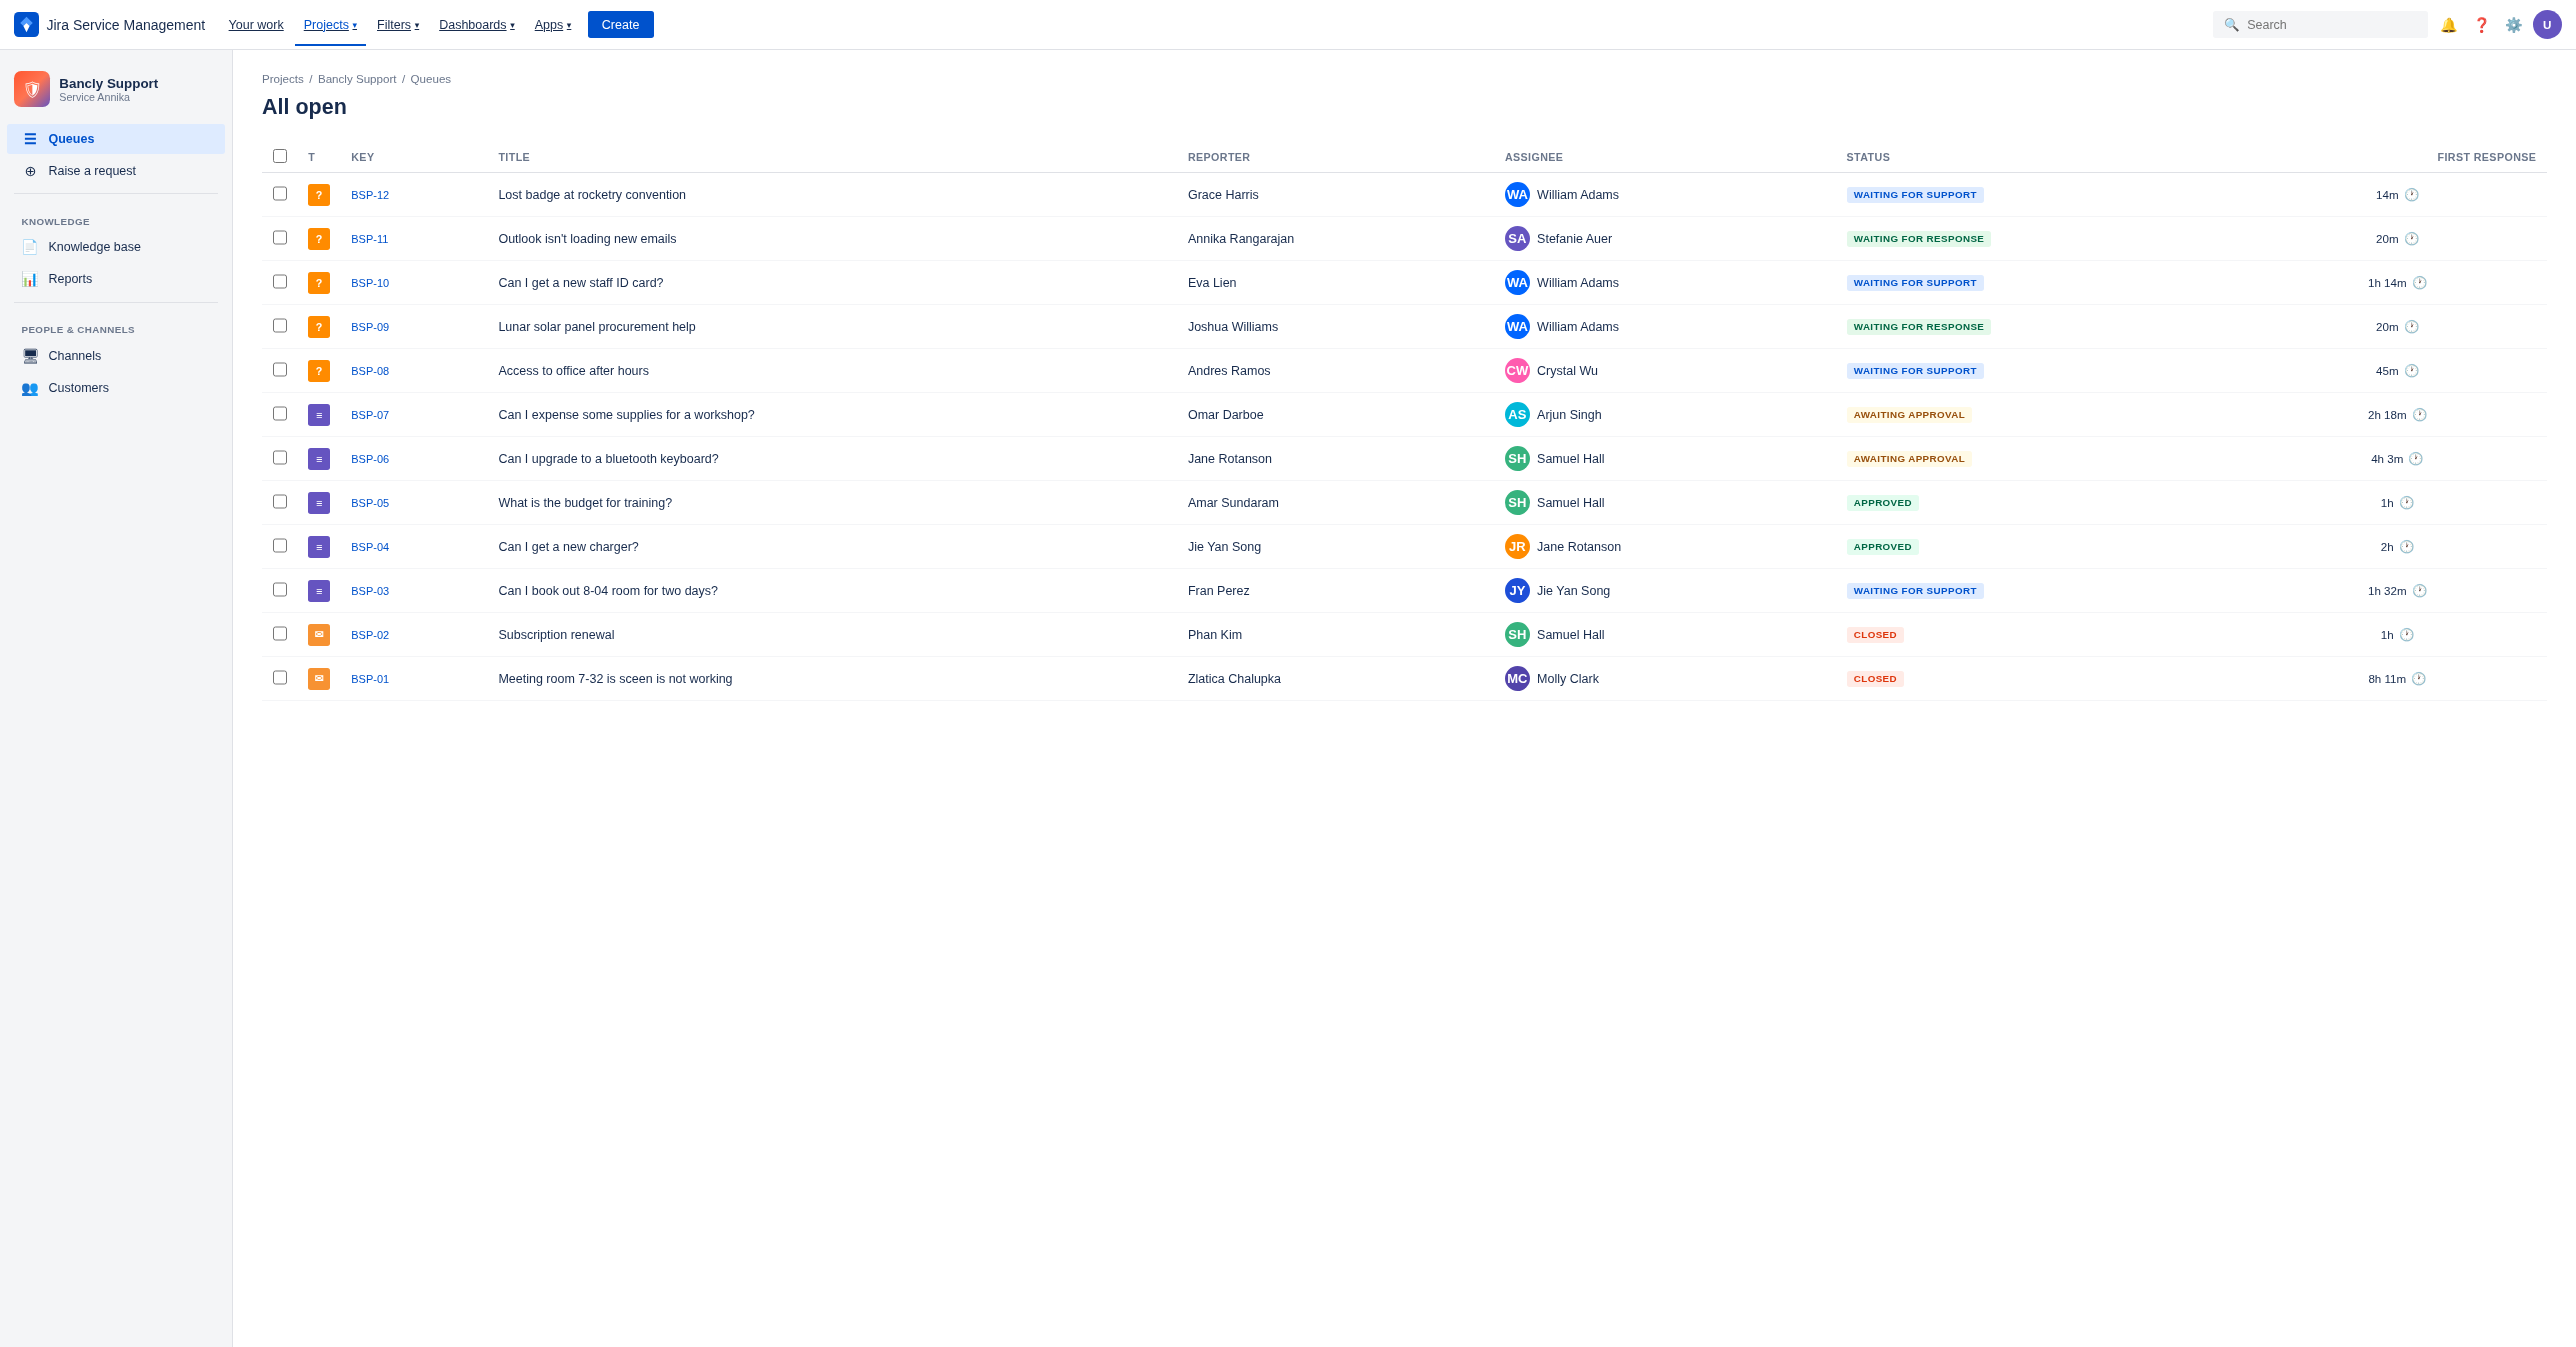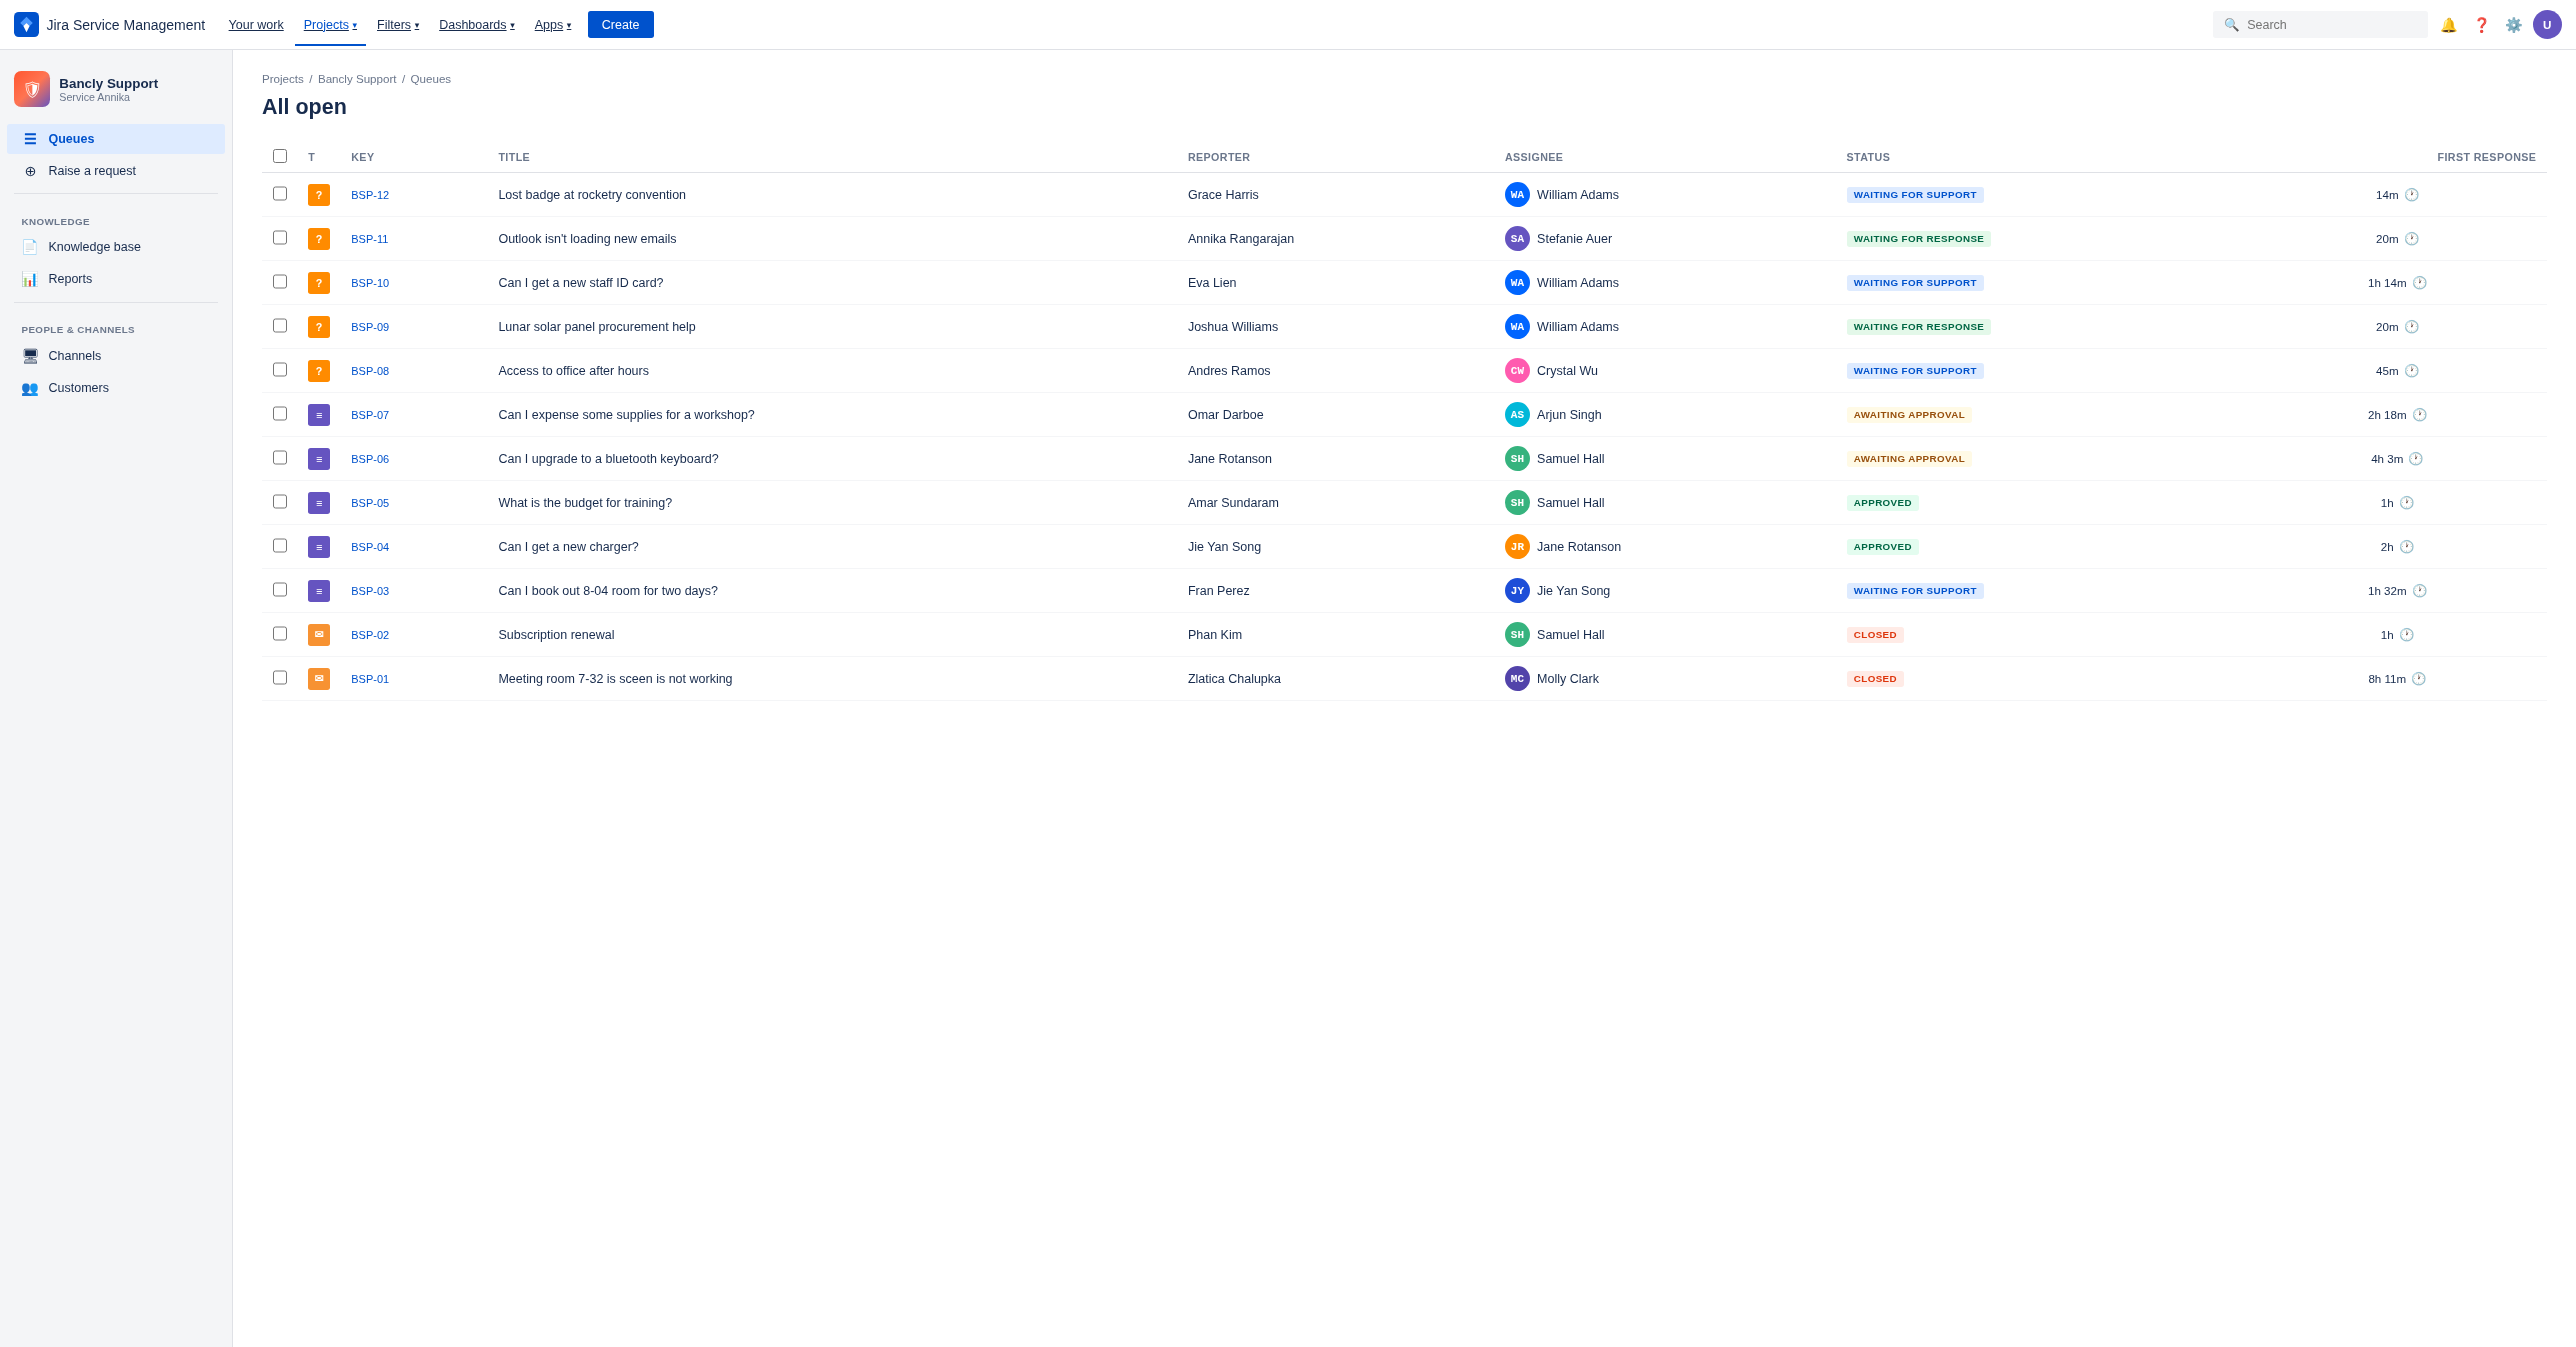--- a/index.html
+++ b/index.html
@@ -100,21 +100,21 @@
       width: 21.5px; height: 21.5px; border-radius: 2.7px; display: flex; align-items: center;
       justify-content: center; font-size: 10.7px; font-weight: 700; color: #fff;
     }
     .type-question { background: #ff8b00; }
     .type-task { background: #6554c0; }
     .type-email { background: #f79232; }
     .key-link { color: #0052cc; text-decoration: none; font-size: 11px; font-weight: 500; }
     .assignee-cell { display: flex; align-items: center; gap: 7.2px; }
     .assignee-avatar {
       width: 25px; height: 25px; border-radius: 50%; background: #ccc;
-      display: flex; align-items: center; justify-content: center; font-size: 11px; font-weight: 600; color: #fff; flex-shrink: 0; overflow: hidden; font-family: Liberation Mono, monospace;
+      display: flex; align-items: center; justify-content: center; font-size: 13px; font-weight: 600; color: #fff; flex-shrink: 0; overflow: hidden;
     }
     .badge {
       display: inline-block; padding: 2.7px 7.2px; border-radius: 2.7px;
       font-size: 9.8px; font-weight: 700; text-transform: uppercase; letter-spacing: 0.4px; white-space: nowrap;
     }
     .badge-waiting-support { background: #deebff; color: #0052cc; }
     .badge-waiting-response { background: #e3f8e9; color: #006644; }
     .badge-awaiting-approval { background: #fffae6; color: #974f0c; }
     .badge-approved { background: #e3fcef; color: #006644; }
     .badge-closed { background: #ffebe6; color: #de350b; }

